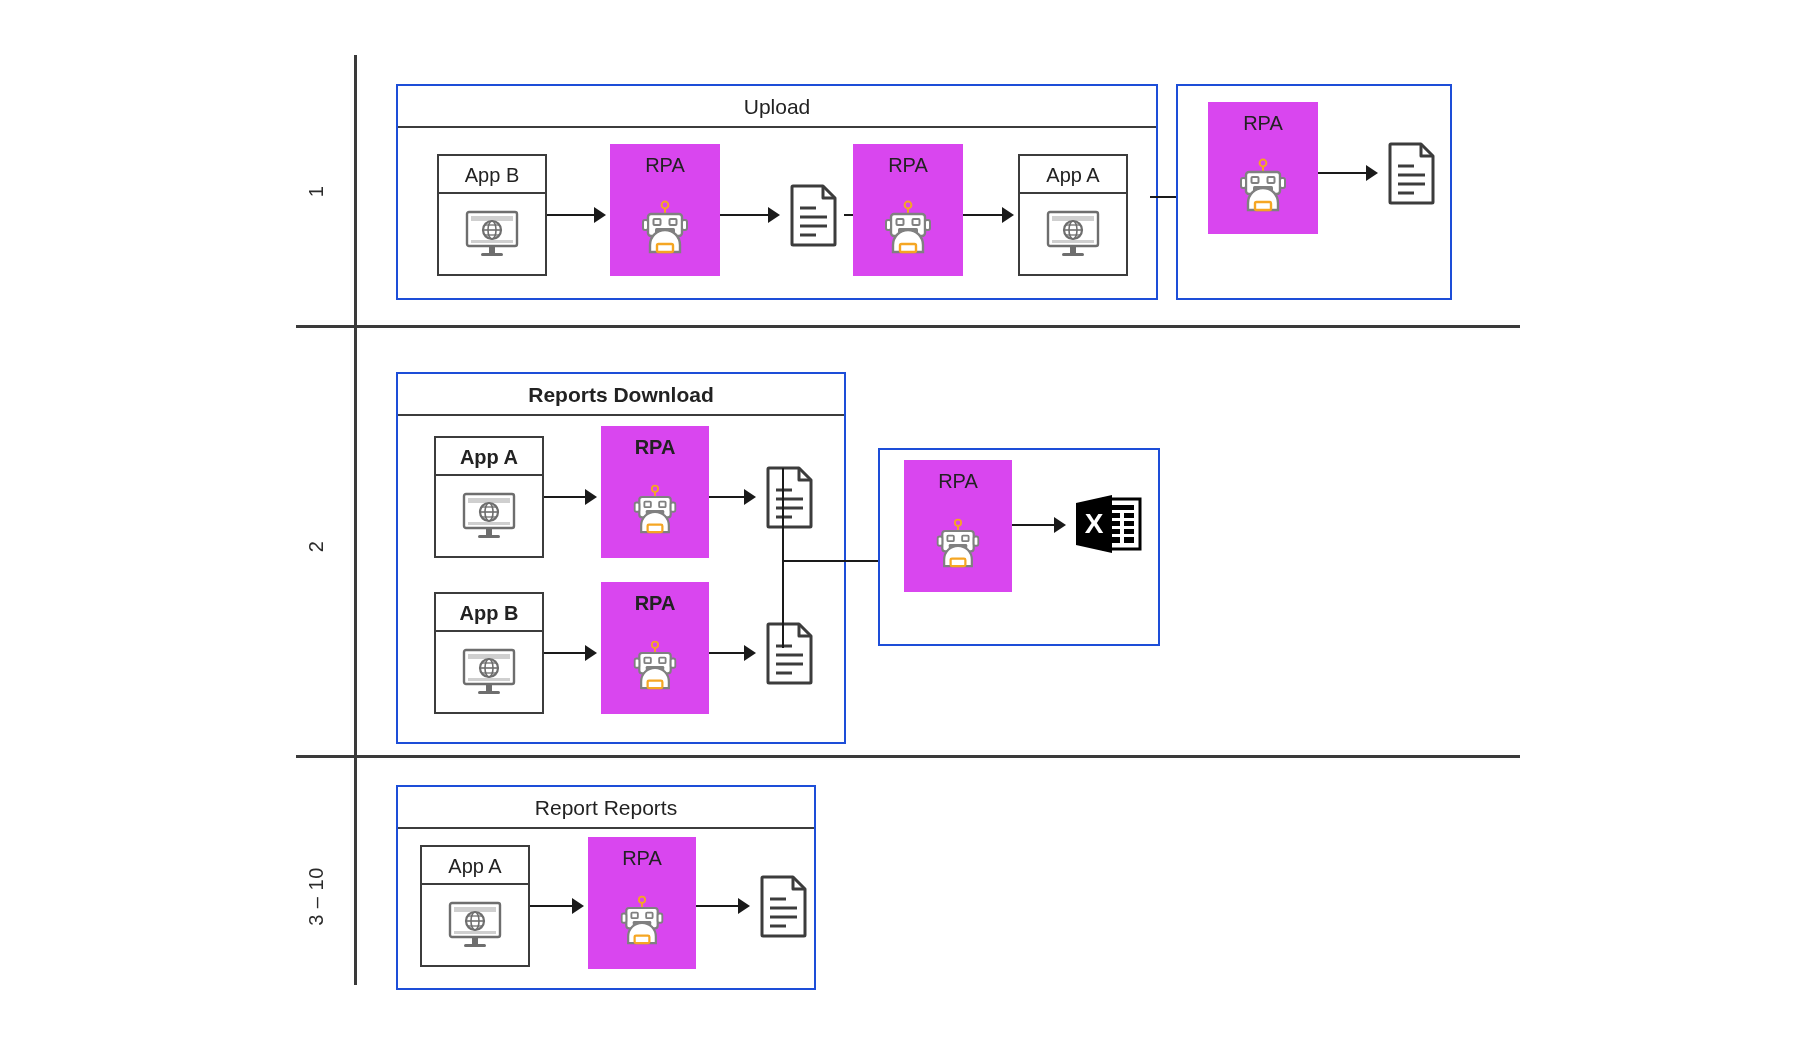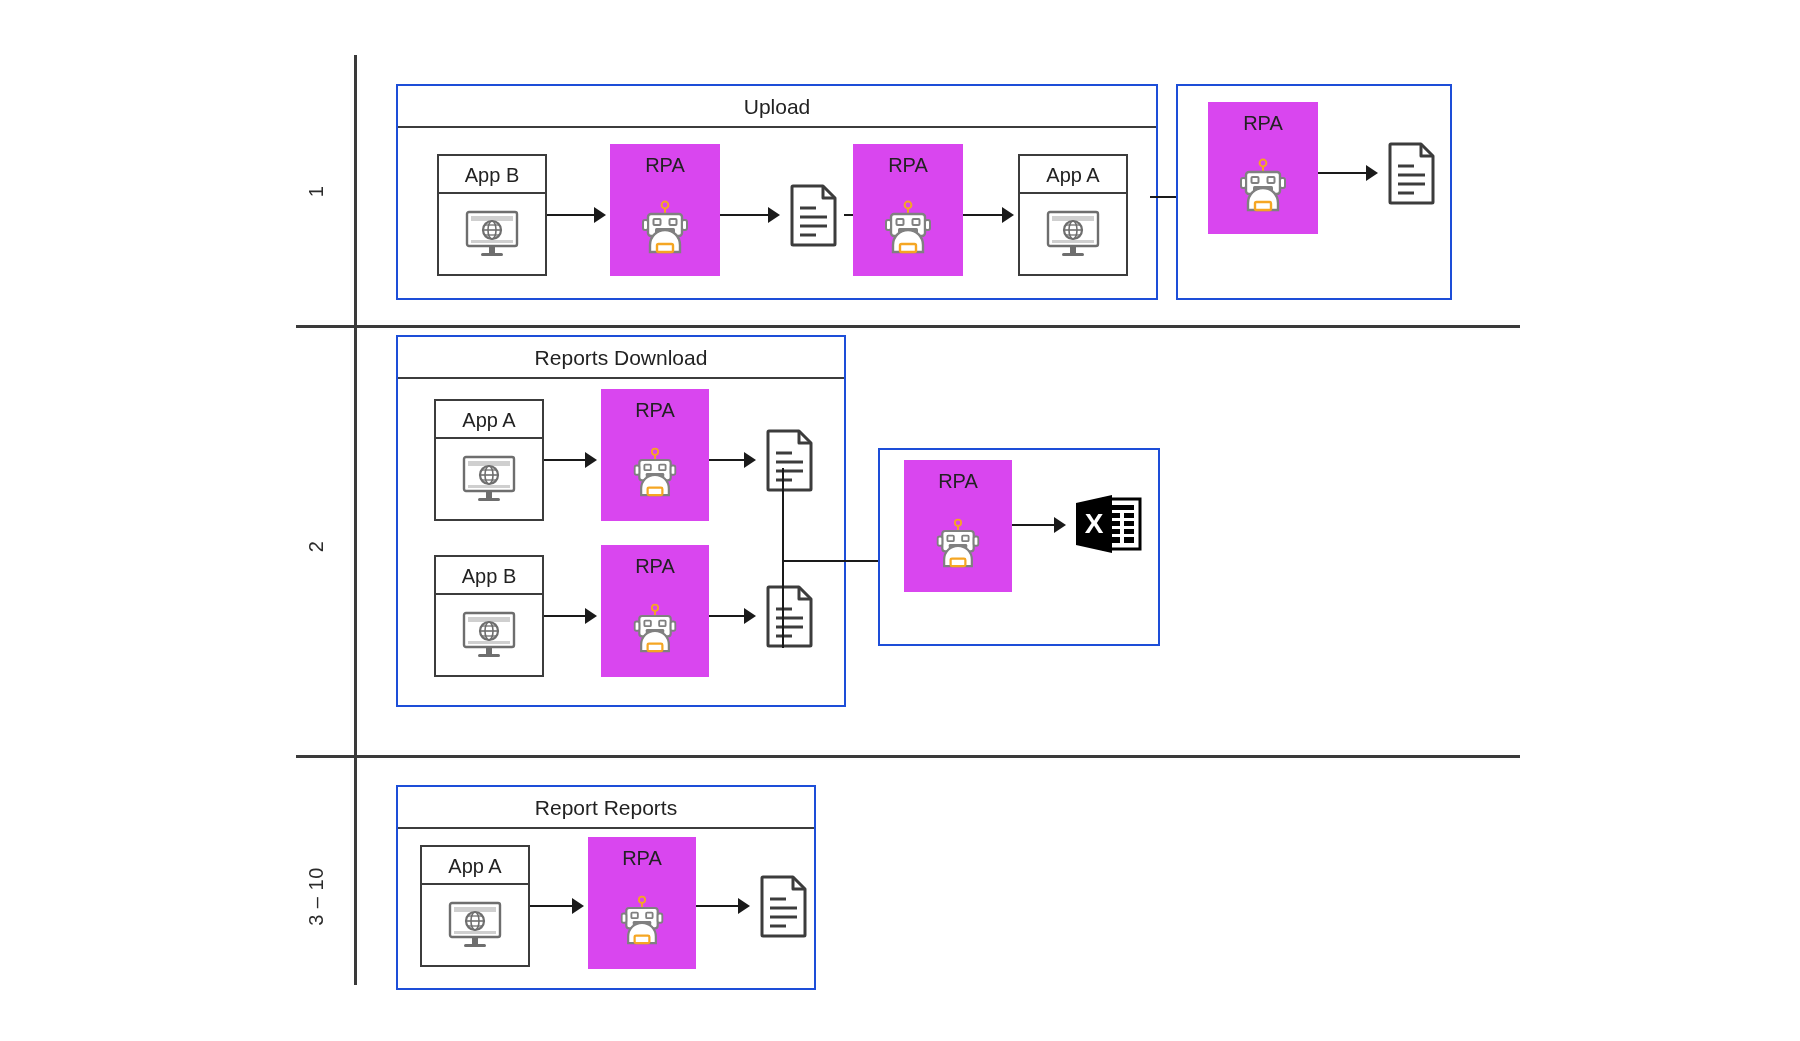--- a/index.html
+++ b/index.html
@@ -211,21 +211,21 @@
           <line x1="11" y1="25" x2="27" y2="25" stroke="#3c3c3c" stroke-width="3"></line>
           <line x1="11" y1="34" x2="38" y2="34" stroke="#3c3c3c" stroke-width="3"></line>
           <line x1="11" y1="43" x2="38" y2="43" stroke="#3c3c3c" stroke-width="3"></line>
           <line x1="11" y1="52" x2="27" y2="52" stroke="#3c3c3c" stroke-width="3"></line>
         </svg>
       </div>
 
     </div>
   </div>
 
-  <div class="group" style="left:396px;top:335px;width:450px;height:372px;">
+  <div class="group" style="left:396px;top:372px;width:450px;height:372px;font-weight:bold;">
     <div class="group-title">Reports Download</div>
     <div class="group-body" style="height:328px;">
 
       <div class="app" style="left:36px;top:20px;width:110px;height:122px;">
         <div class="app-title">App A</div>
         <div class="app-icon">
           <svg width="56" height="50" viewBox="0 0 56 50">
             <rect x="3" y="3" width="50" height="34" rx="2" fill="#fff" stroke="#6e6e6e" stroke-width="2.4"></rect>
             <rect x="7" y="7" width="42" height="5" fill="#cfcfcf"></rect>
             <rect x="7" y="31" width="42" height="3" fill="#cfcfcf"></rect>

